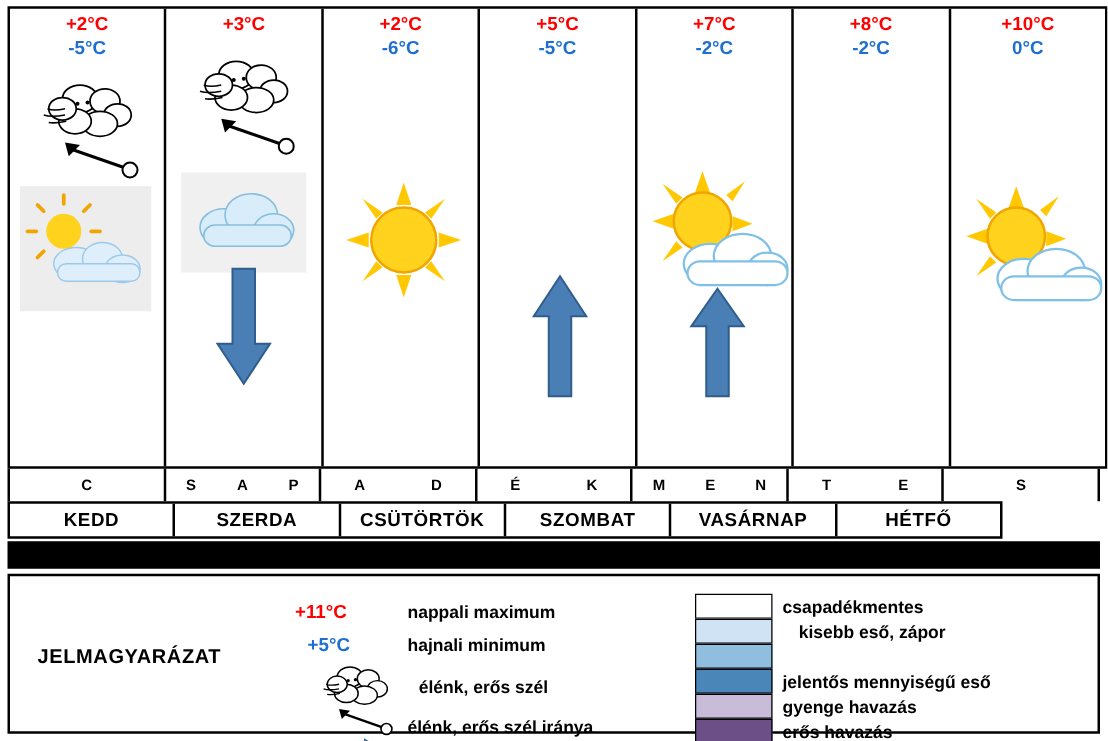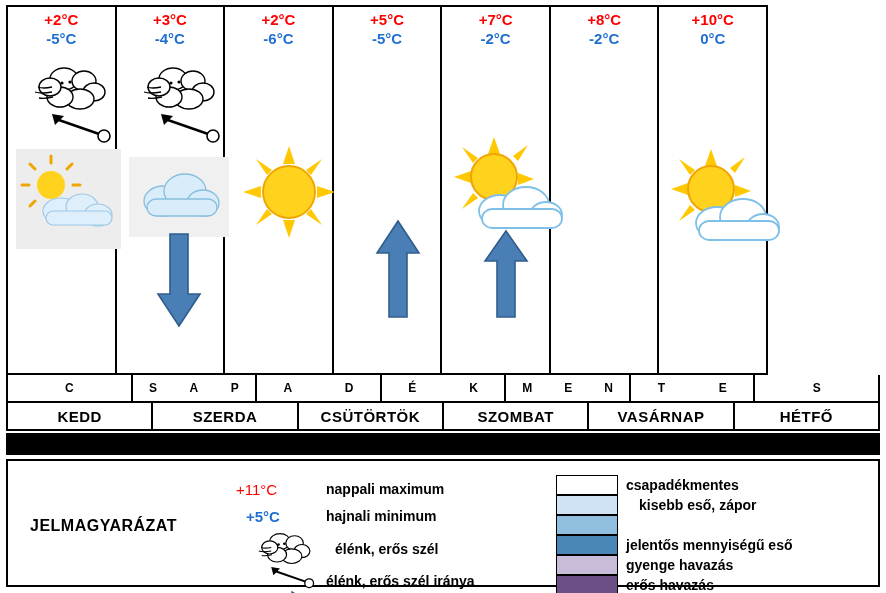--- a/index.html
+++ b/index.html
@@ -1,46 +1,46 @@
 <!DOCTYPE html>
 <html><head>
 <meta charset="utf-8">
 <style>
   html,body{margin:0;padding:0;}
   body{width:886px;height:593px;background:#ffffff;font-family:"Liberation Sans",sans-serif;overflow:hidden;}
   .wrap{position:relative;width:886px;height:593px;}
 
   
-  .forecast{position:absolute;left:6px;top:5px;width:762px;height:370px;border:2px solid #000;box-sizing:border-box;display:flex;}
+  .forecast{position:absolute;left:6px;top:5px;width:880px;height:370px;border:2px solid #000;box-sizing:border-box;display:flex;}
   .day{flex:1 1 0;border-right:2px solid #000;box-sizing:border-box;position:relative;display:flex;flex-direction:column;}
   .day:last-child{border-right:none;}
 
   .temps{padding-top:4px;text-align:center;line-height:1.25;}
   .tmax{color:#ff0000;font-weight:bold;font-size:15px;}
   .tmin{color:#1f6fd0;font-weight:bold;font-size:15px;}
 
   .icons{position:relative;flex:1 1 auto;}
 
   
   .letters{position:absolute;left:6px;top:375px;width:874px;height:26px;border-left:2px solid #000;border-right:2px solid #000;box-sizing:border-box;display:flex;}
   .letter-cell{flex:1 1 0;position:relative;display:flex;align-items:center;justify-content:space-around;font-size:12px;font-weight:bold;color:#000;}
   .letter-cell.bordered{border-right:2px solid #000;}
 
   
-  .names{position:absolute;left:6px;top:401px;width:874px;height:30px;border:2px solid #000;box-sizing:border-box;display:flex;}
+  .names{position:absolute;left:6px;top:401px;width:796px;height:30px;border:2px solid #000;box-sizing:border-box;display:flex;}
   .name-cell{flex:1 1 0;border-right:2px solid #000;box-sizing:border-box;display:flex;align-items:center;justify-content:center;font-size:15px;font-weight:bold;letter-spacing:.5px;}
   .name-cell:last-child{border-right:none;}
 
   .blackbar{position:absolute;left:6px;top:433px;width:874px;height:22px;background:#000;}
 
   
   .legend{position:absolute;left:6px;top:459px;width:874px;height:128px;border:2px solid #000;box-sizing:border-box;}
   .legend-title{position:absolute;left:22px;top:56px;font-size:16px;font-weight:bold;letter-spacing:.5px;text-align:right;}
 
-  .leg-tmax{position:absolute;left:228px;top:20px;color:#ff0000;font-weight:normal;font-size:15px;}
+  .leg-tmax{position:absolute;left:228px;top:20px;color:#ff0000;font-weight:bold;font-size:15px;}
   .leg-tmin{position:absolute;left:238px;top:47px;color:#1f6fd0;font-weight:bold;font-size:15px;}
   .leg-lbl{position:absolute;font-size:14px;font-weight:bold;color:#000;}
   .l1{left:318px;top:20px;}
   .l2{left:318px;top:47px;}
   .l3{left:327px;top:80px;}
   .l4{left:318px;top:112px;}
 
   .swatches{position:absolute;left:548px;top:14px;width:62px;}
   .sw{width:62px;height:20px;border:1px solid #000;box-sizing:border-box;}
   .sw-lbl{position:absolute;left:618px;font-size:14px;font-weight:bold;color:#000;white-space:nowrap;}
@@ -105,21 +105,20 @@
             <ellipse cx="82" cy="66" rx="14" ry="11"></ellipse>
             <rect x="30" y="62" width="66" height="14" rx="7"></rect>
           </g>
         </svg>
       </div>
     </div>
 
     <div class="day">
       <div class="temps">
         <div class="tmax">+3°C</div>
-        <div class="tmin">-4°C</div>
       </div>
       <div class="icons">
         <svg style="position:absolute;left:14px;top:10px;" width="95" height="85" viewBox="0 0 95 85">
           <g fill="#ffffff" stroke="#000" stroke-width="1.4">
             <ellipse cx="42" cy="20" rx="14" ry="11"></ellipse>
             <ellipse cx="62" cy="22" rx="12" ry="10"></ellipse>
             <ellipse cx="72" cy="33" rx="11" ry="9"></ellipse>
             <ellipse cx="58" cy="40" rx="14" ry="10"></ellipse>
             <ellipse cx="38" cy="38" rx="13" ry="10"></ellipse>
             <ellipse cx="28" cy="28" rx="11" ry="9"></ellipse>

